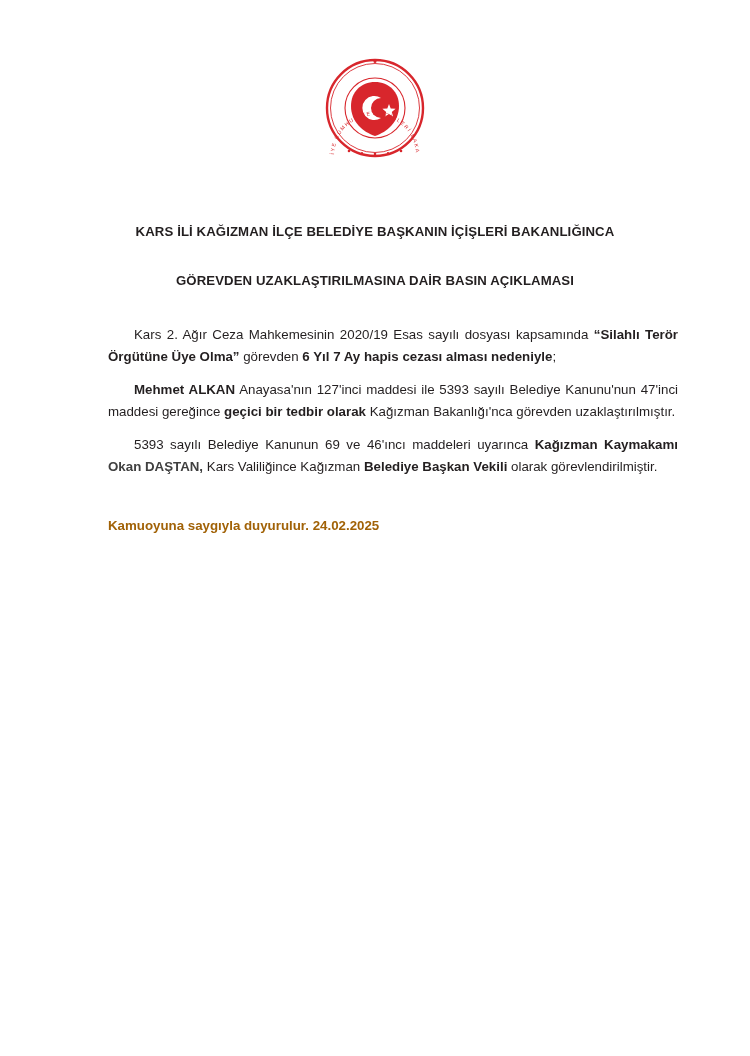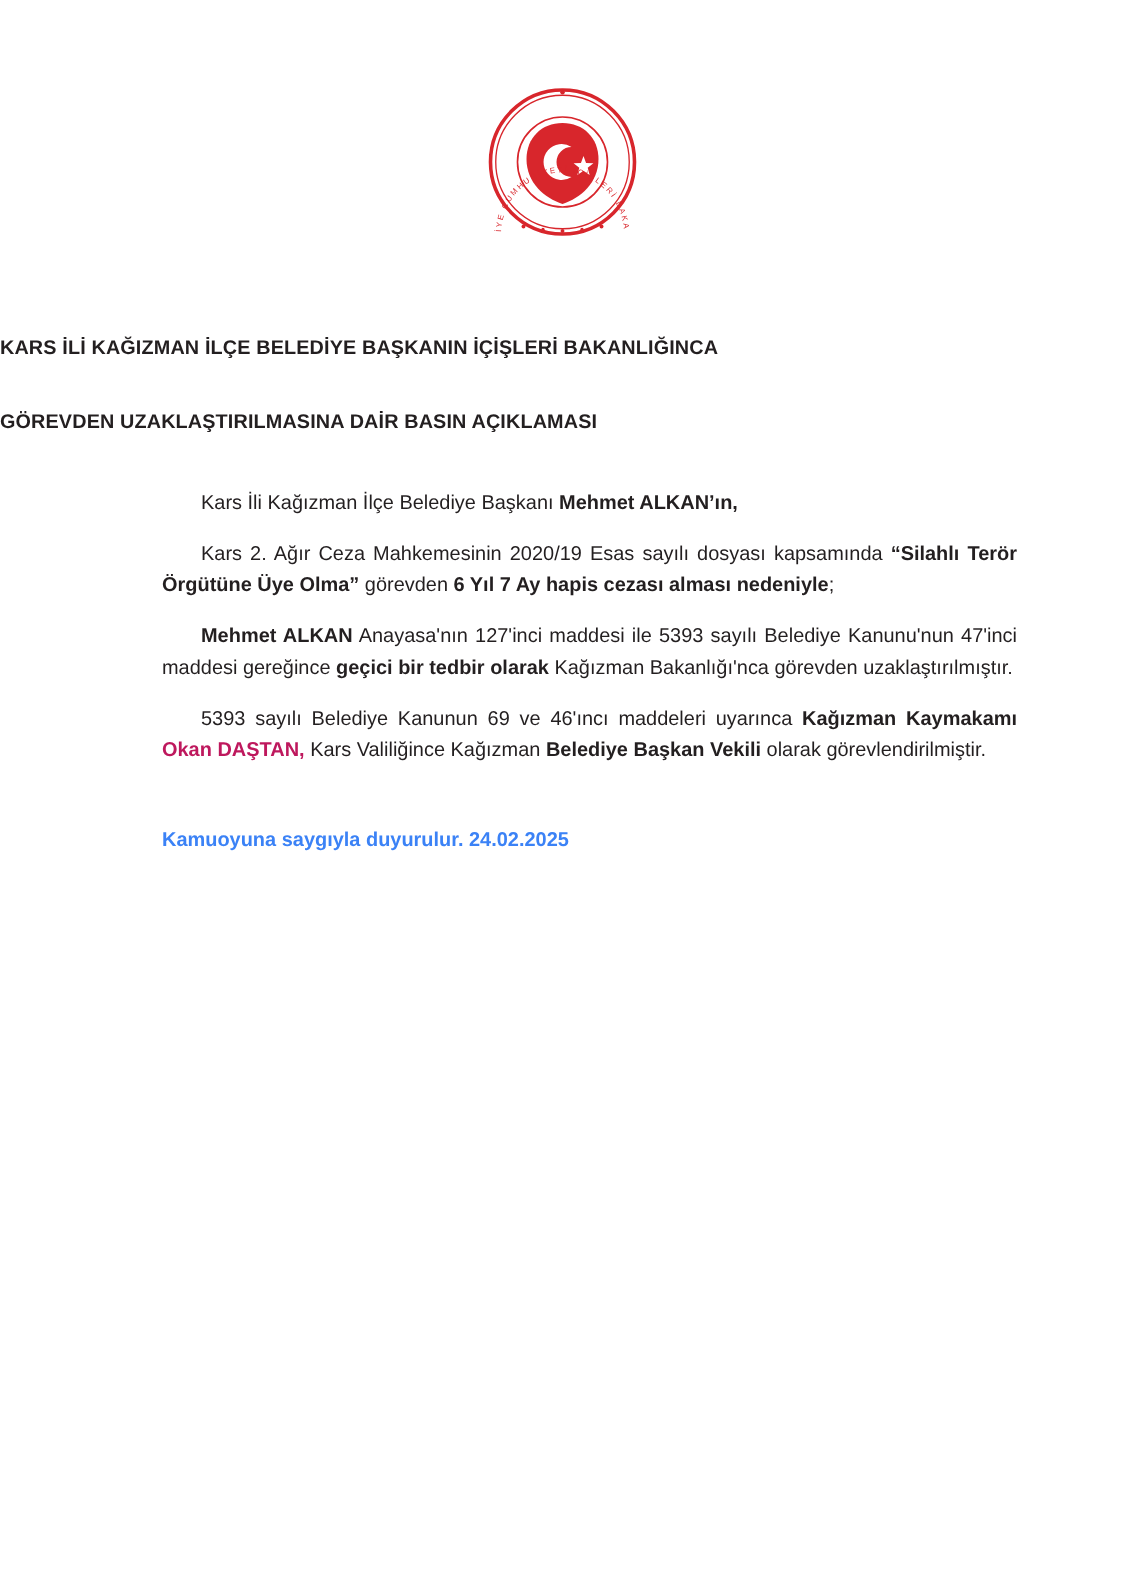--- a/index.html
+++ b/index.html
@@ -28,21 +28,21 @@
     justify-content: center;
   }
   .emblem {
     width: 112px;
     height: 112px;
     position: relative;
   }
   .emblem svg { display: block; }
   .title-block {
     margin-top: 58px;
-    text-align: left;
+    text-align: center;
     font-weight: bold;
     font-size: 13.2px;
     letter-spacing: 0.1px;
     color: #231f20;
     line-height: 1.45;
   }
   .title-line1 { }
   .title-line2 { margin-top: 30px; }
 
   .body-block {
@@ -50,27 +50,27 @@
     font-size: 13.3px;
     line-height: 1.62;
     text-align: justify;
     color: #231f20;
   }
   .para {
     margin: 0 0 12px 0;
     text-indent: 26px;
   }
   .b { font-weight: bold; }
-  .red { color: #be185d; margin-top: 15px; }
+  .red { color: #404040; margin-top: 15px; }
   .closing {
     margin: 38px 0 0 0;
     font-weight: bold;
     font-size: 13.3px;
     text-indent: 0;
-    color: #3b82f6;
+    color: #a16207;
   }
 </style>
 </head>
 <body>
 
 <div class="page">
 
   <div class="emblem-wrap">
     <div class="emblem">
       <svg viewBox="0 0 112 112" width="112" height="112" aria-hidden="true">
@@ -101,20 +101,19 @@
       </svg>
     </div>
   </div>
 
   <div class="title-block">
     <div class="title-line1">KARS İLİ KAĞIZMAN İLÇE BELEDİYE BAŞKANIN İÇİŞLERİ BAKANLIĞINCA</div>
     <div class="title-line2">GÖREVDEN UZAKLAŞTIRILMASINA DAİR BASIN AÇIKLAMASI</div>
   </div>
 
   <div class="body-block">
-    <p class="para"><span>Kars İli Kağızman İlçe Belediye Başkanı </span><span class="b">Mehmet ALKAN’ın,</span></p>
     <p class="para"><span>Kars 2. Ağır Ceza Mahkemesinin 2020/19 Esas sayılı dosyası kapsamında </span><span class="b">“Silahlı Terör Örgütüne Üye Olma”</span><span> görevden </span><span class="b">6 Yıl 7 Ay hapis cezası alması nedeniyle</span><span>;</span></p>
     <p class="para"><span class="b">Mehmet ALKAN</span><span> Anayasa'nın 127'inci maddesi ile 5393 sayılı Belediye Kanunu'nun 47'inci maddesi gereğince </span><span class="b">geçici bir tedbir olarak</span><span> Kağızman Bakanlığı'nca görevden uzaklaştırılmıştır.</span></p>
     <p class="para"><span>5393 sayılı Belediye Kanunun 69 ve 46'ıncı maddeleri uyarınca </span><span class="b">Kağızman Kaymakamı </span><span class="b red">Okan DAŞTAN,</span><span> Kars Valiliğince Kağızman </span><span class="b">Belediye Başkan Vekili</span><span> olarak görevlendirilmiştir.</span></p>
     <p class="closing">Kamuoyuna saygıyla duyurulur. 24.02.2025</p>
   </div>
 
 </div>
 
 </body></html>

